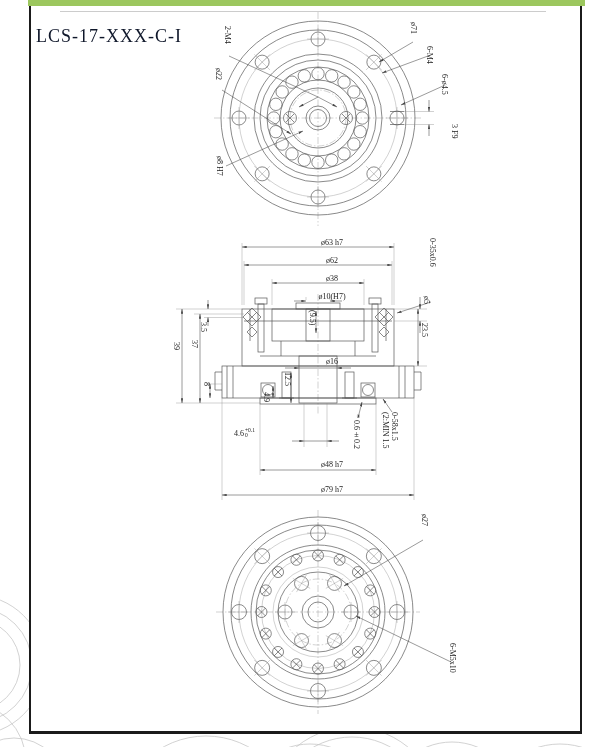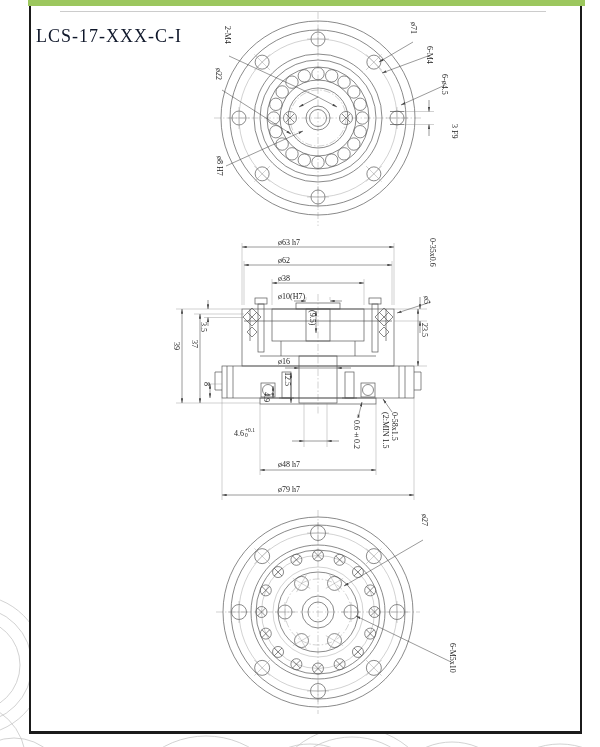--- a/index.html
+++ b/index.html
@@ -6,21 +6,21 @@
   #page{position:relative;width:600px;height:747px;background:#ffffff;overflow:hidden;
         font-family:"Liberation Serif",serif;}
   #outside-svg,#cad-svg{position:absolute;left:0;top:0;width:600px;height:747px;}
   #frame{position:absolute;left:29px;top:4px;width:549px;height:726px;background:#ffffff;
          border-left:2px solid #1b1b1b;border-right:2px solid #1b1b1b;border-bottom:3px solid #1b1b1b;border-top:1px solid #cfcfcf;}
   #topbar{position:absolute;left:28px;top:0;width:557px;height:6px;background:#9cc75e;}
   #innerline{position:absolute;left:60px;top:11px;width:486px;height:1px;background:#cccccc;}
   .title{position:absolute;left:36px;top:20px;font-size:18px;letter-spacing:1px;color:#0f172a;margin-top:6px;}
   .dim{position:absolute;font-size:8px;color:#222;white-space:nowrap;line-height:9px;}
   .v{writing-mode:vertical-rl;}
-  .c{width:80px;left:278px;}
+  .c{text-align:center;width:80px;left:292px;}
   .tol{display:inline-block;vertical-align:-1px;margin-left:1px;}
   .tol span{display:block;font-size:5.5px;line-height:5px;}
   svg .ln{stroke:#575757;fill:none;stroke-width:.7;}
   svg .cl{stroke:#9a9a9a;fill:none;stroke-width:.45;}
   svg .cld{stroke:#9a9a9a;fill:none;stroke-width:.45;stroke-dasharray:7 2 1.5 2;}
   svg .dl{stroke:#474747;fill:none;stroke-width:.55;}
   svg .ext{stroke:#8a8a8a;fill:none;stroke-width:.4;}
   svg .gray{stroke:#c6c6c6;fill:none;stroke-width:.8;}
 </style>
 </head>

